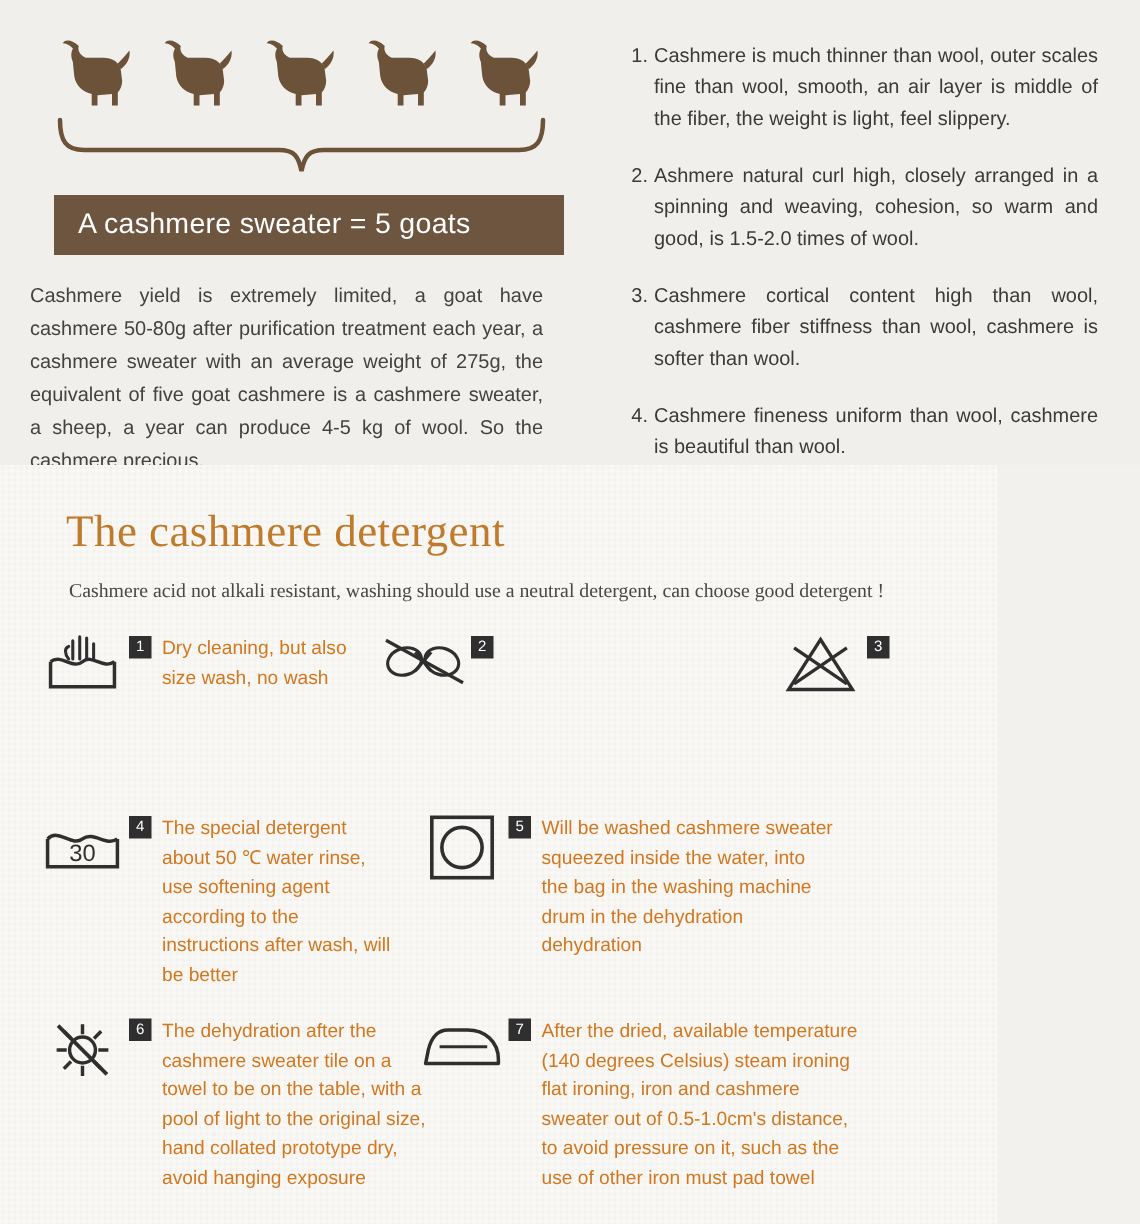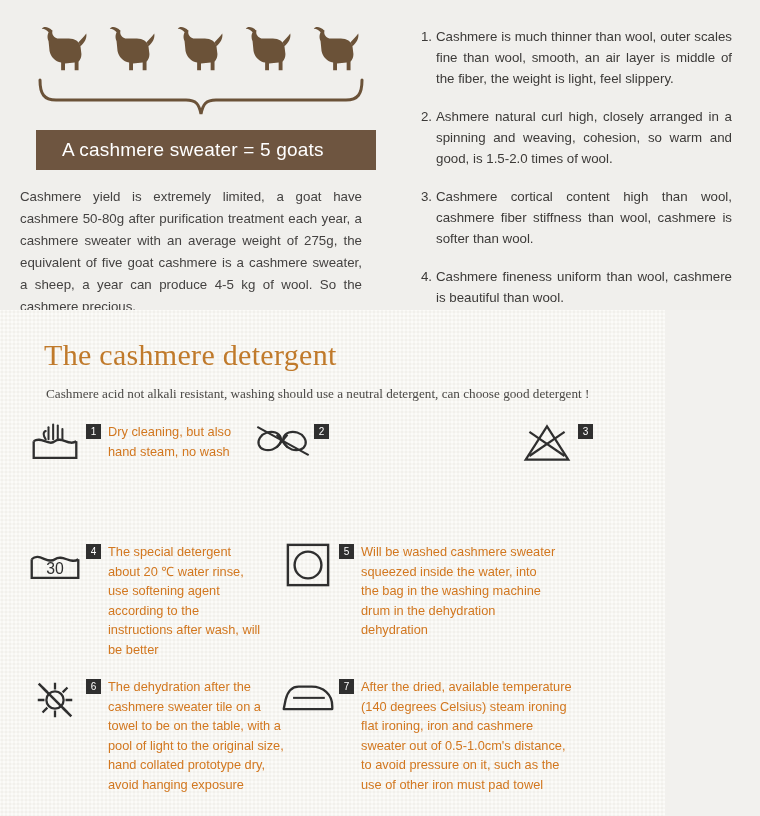--- a/index.html
+++ b/index.html
@@ -50,21 +50,21 @@
   }
   .banner {
     position: absolute;
     left: 36px;
     top: 130px;
     width: 340px;
     height: 40px;
     background: #6e5540;
     display: flex;
     align-items: center;
-    padding-left: 26px;
+    padding-left: 16px;
     box-sizing: border-box;
   }
   .banner-text {
     color: #ffffff;
     font-size: 19px;
     letter-spacing: 0.2px;
   }
   .left-para {
     position: absolute;
     left: 20px;
@@ -288,21 +288,21 @@
               <path d="M20 18 L20 5"></path>
               <path d="M25 18 L25 2"></path>
               <path d="M30 18 L30 3"></path>
               <path d="M35 18 L35 7"></path>
               <path d="M17 18 C14 14 14 10 17 9"></path>
             </g>
           </svg>
         </div>
         <div class="tip-body">
           <span class="tip-num">1</span>
-          <span class="tip-text">Dry cleaning, but also hand steam, no wash</span>
+          <span class="tip-text">Dry cleaning, but also size wash, no wash</span>
         </div>
       </div>
 
       <div class="tip tip-2">
         <div class="tip-icon">
           <svg viewBox="0 0 70 40" width="66" height="38">
             <g fill="none" stroke="#2f2f2f" stroke-width="2.4">
               <ellipse cx="20" cy="20" rx="13" ry="10" transform="rotate(-18 20 20)"></ellipse>
               <ellipse cx="48" cy="20" rx="13" ry="10" transform="rotate(18 48 20)"></ellipse>
               <path d="M28 13 L40 27 M40 13 L28 27"></path>
@@ -333,21 +333,21 @@
       <div class="tip tip-4">
         <div class="tip-icon">
           <svg viewBox="0 0 58 44" width="54" height="42">
             <path d="M4 18 L4 38 L54 38 L54 18" fill="none" stroke="#2f2f2f" stroke-width="2.5"></path>
             <path d="M4 18 C12 10 21 24 29 18 C37 12 46 24 54 18" fill="none" stroke="#2f2f2f" stroke-width="2.5"></path>
             <text x="29" y="34" font-family="Liberation Sans, sans-serif" font-size="17" text-anchor="middle" fill="#2f2f2f">30</text>
           </svg>
         </div>
         <div class="tip-body">
           <span class="tip-num">4</span>
-          <span class="tip-text">The special detergent about 20 ℃ water rinse, use softening agent according to the instructions after wash, will be better</span>
+          <span class="tip-text">The special detergent about 50 ℃ water rinse, use softening agent according to the instructions after wash, will be better</span>
         </div>
       </div>
 
       <div class="tip tip-5">
         <div class="tip-icon">
           <svg viewBox="0 0 48 48" width="46" height="46">
             <rect x="3" y="3" width="42" height="42" fill="none" stroke="#2f2f2f" stroke-width="2.5"></rect>
             <circle cx="24" cy="24" r="14" fill="none" stroke="#2f2f2f" stroke-width="2.5"></circle>
           </svg>
         </div>

